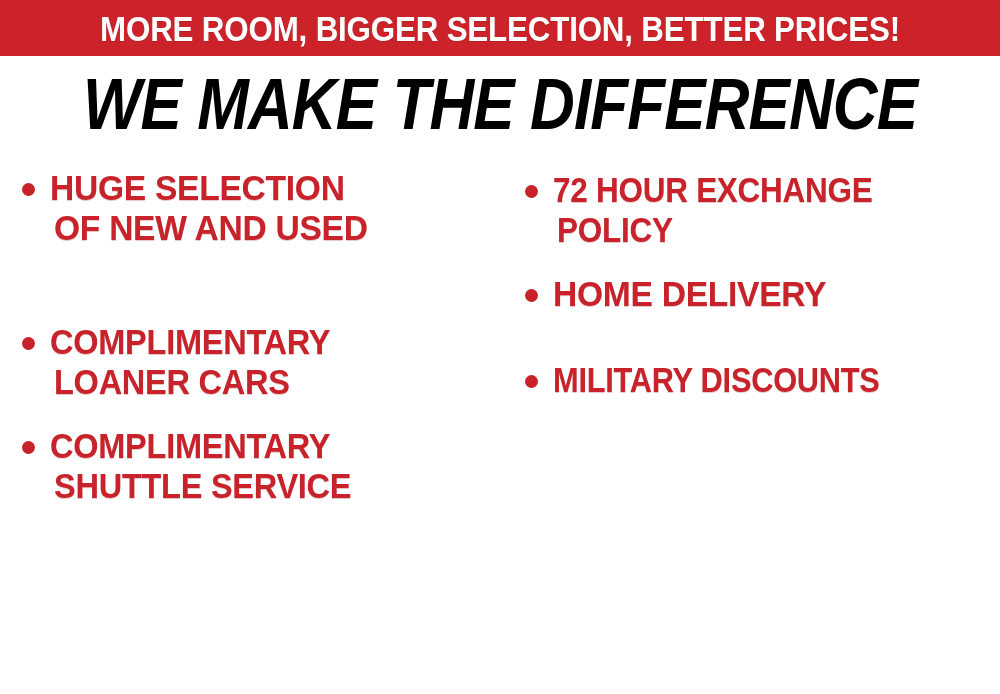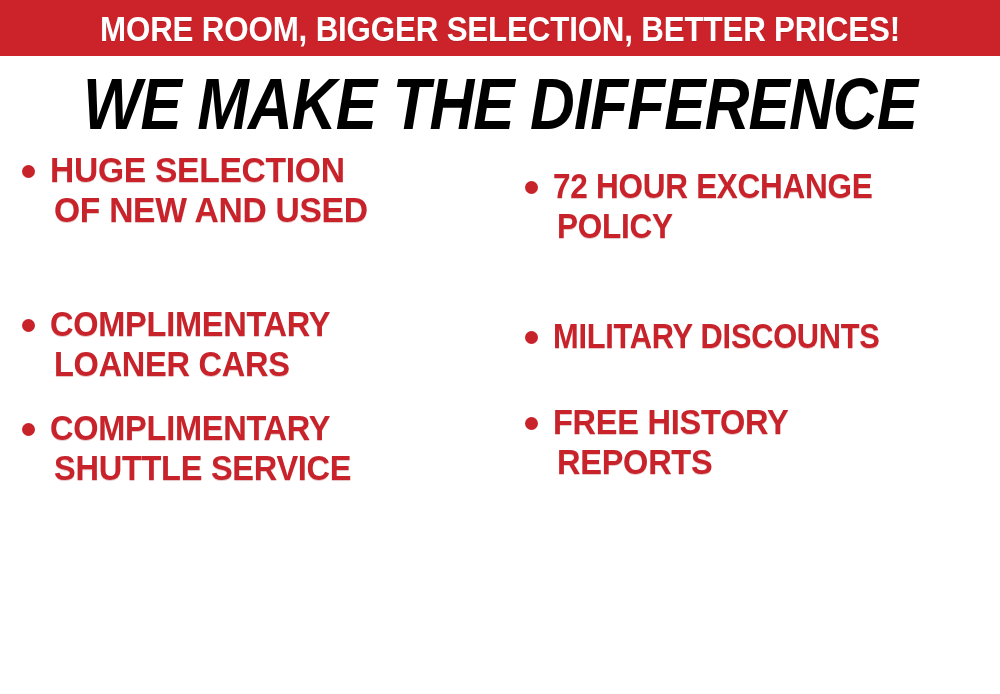--- a/index.html
+++ b/index.html
@@ -62,21 +62,21 @@
     line-height: 1;
     letter-spacing: -1px;
     transform: scaleX(0.86);
     transform-origin: center top;
     white-space: nowrap;
   }
 
   
   .column {
     position: absolute;
-    top: 150px;
+    top: 168px;
   }
   #column-left  { left: 14px;  width: 492px; }
   #column-right { left: 517px; width: 483px; }
 
   .bullet-item {
     position: relative;
     padding-left: 36px;
     color: #c8232b;
     font-family: "Liberation Sans", sans-serif;
     font-weight: bold;
@@ -153,45 +153,44 @@
     <div class="bullet-item sq-93">
       <span class="dot"></span>
       <span class="line">COMPLIMENTARY</span>
       <span class="line">SHUTTLE SERVICE</span>
     </div>
 
   </div>
 
   <div id="column-right" class="column">
 
-    <div class="bullet-item sq-90" style="margin-top:16px;">
+    <div class="bullet-item sq-90" style="margin-top:2px;">
       <span class="dot"></span>
       <span class="line">72 HOUR EXCHANGE</span>
       <span class="line">POLICY</span>
     </div>
 
     <div class="gap-md"></div>
 
+    <div class="bullet-item sq-96">
+      <span class="dot"></span>
+      <span class="line">HOME DELIVERY</span>
+    </div>
 
     <div class="gap-sm"></div>
 
 
     <div class="gap-md"></div>
 
     <div class="bullet-item sq-88">
       <span class="dot"></span>
       <span class="line">MILITARY DISCOUNTS</span>
     </div>
 
     <div class="gap-sm"></div>
 
 
     <div class="gap-md"></div>
 
-    <div class="bullet-item sq-93">
-      <span class="dot"></span>
-      <span class="line">FREE HISTORY</span>
-      <span class="line">REPORTS</span>
-    </div>
 
   </div>
 
 </div>
 
 </body></html>

